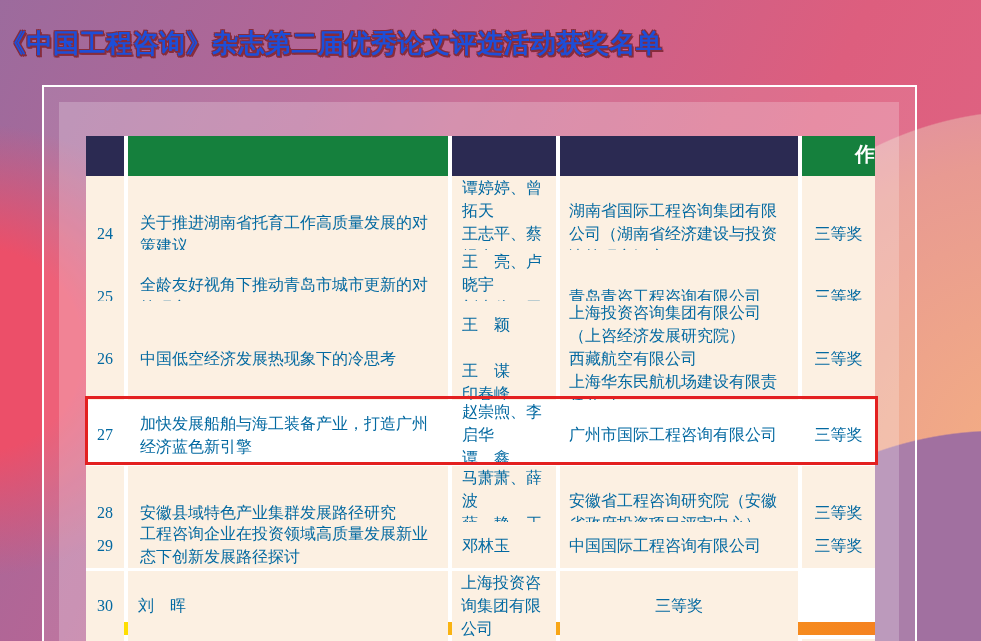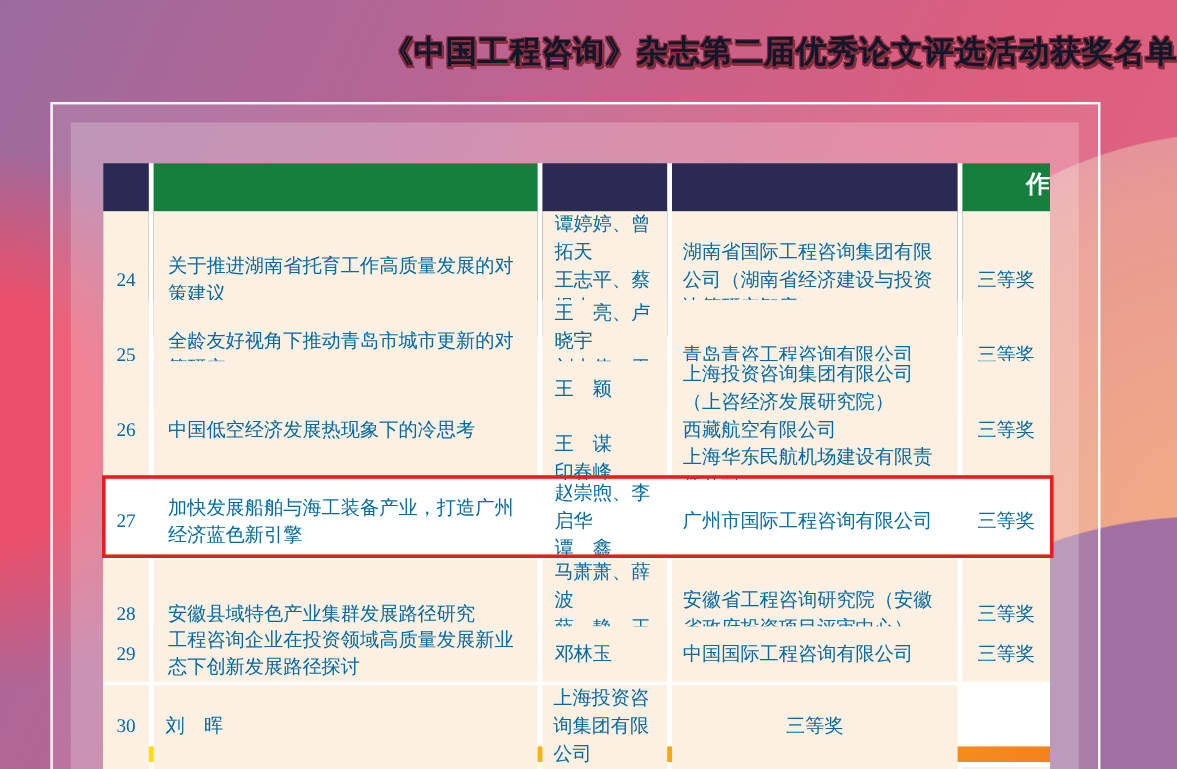--- a/index.html
+++ b/index.html
@@ -21,23 +21,23 @@
     border: 2px solid #ffffff;
     background: rgba(255,255,255,0.10);
     box-sizing: border-box;
   }
   .panel {
     position: absolute; left: 59px; top: 102px; width: 840px; height: 560px;
     background: rgba(255,255,255,0.22);
   }
   .page-title {
     position: absolute; left: 0; top: 26px; width: 981px;
-    text-align: right;
+    text-align: left;
     font-size: 26px; font-weight: 900; letter-spacing: 0.5px;
-    color: #0f172a;
+    color: #1d4ed8;
     font-family: "Liberation Sans", "DejaVu Sans", sans-serif;
     text-shadow:
       2px 2px 0 #872c3c, -1px -1px 0 #872c3c,
       1px -1px 0 #872c3c, -1px 1px 0 #872c3c,
       1px 1px 0 #872c3c, 0 2px 0 #872c3c;
   }
   .awards-table {
     position: absolute; left: 86px; top: 136px; width: 789px;
     background: #ffffff;
   }

